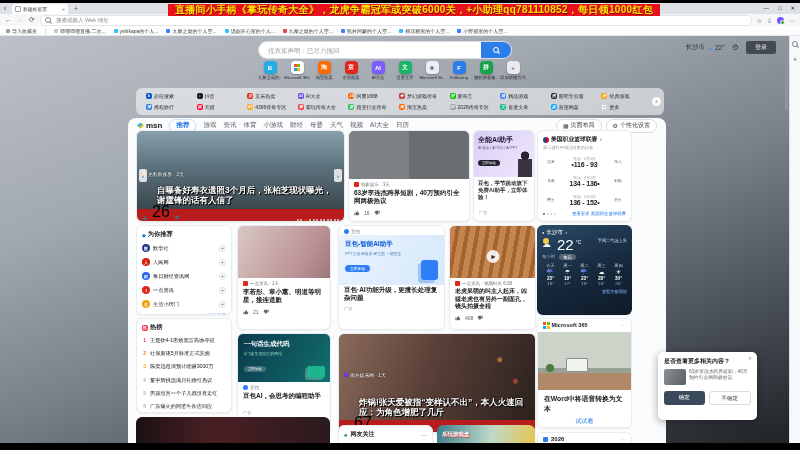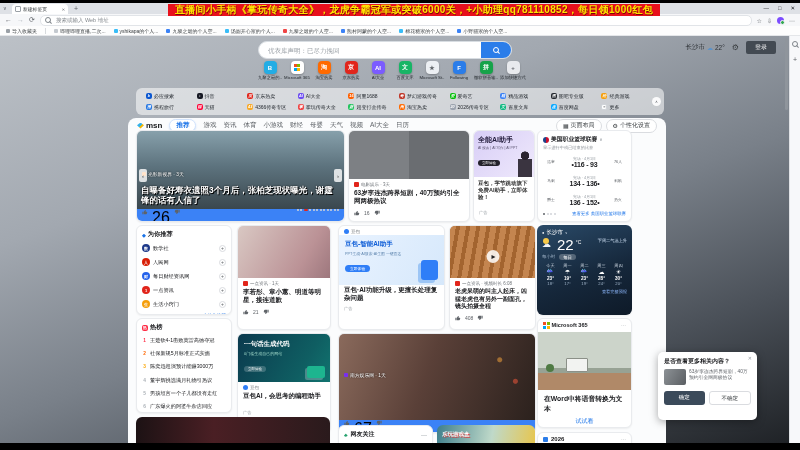--- a/index.html
+++ b/index.html
@@ -96,28 +96,28 @@
         box-sizing:border-box;box-shadow:0 1px 2px rgba(0,0,0,.06)}
   .src{display:flex;align-items:center;gap:2px;font-size:4.5px;color:#70757a;padding:3px 5px 1px}
   .src-ic{width:5px;height:5px;border-radius:1px;flex:none}
   .ctitle{font-size:6.5px;font-weight:bold;color:#202124;line-height:1.25;padding:1px 5px;overflow:hidden}
   .likes{display:flex;align-items:center;gap:4px;font-size:5px;color:#5f6368;padding:2px 5px}
   .thumb-svg{width:6px;height:6px;fill:#5f6368}
   .dots{display:flex;gap:1.5px;align-items:center}
   .dot{width:2px;height:2px;border-radius:1px;background:#d0d3d8}
   .dot.on{background:#e1251b;width:4px}
   .dot.on2{background:#5f6368}
-  .overlay-title{position:absolute;left:0;right:0;color:#fff;font-weight:bold;
+  .overlay-title{position:absolute;left:16px;right:0;color:#fff;font-weight:bold;
                  text-shadow:0 0 2px #000,1px 1px 0 #000;padding:0 4px;line-height:1.2}
   .src-badge{position:absolute;display:flex;align-items:center;gap:2px;font-size:4.8px;color:#fff;
              text-shadow:0 0 2px #000}
   .arrow{position:absolute;top:38px;width:8px;height:13px;background:rgba(255,255,255,.8);color:#333;
          font-size:6px;display:flex;align-items:center;justify-content:center;border-radius:2px;z-index:3}
-  .cfooter{position:absolute;bottom:0;left:0;right:0;height:12px;background:#3b82f6;display:flex;
-           align-items:flex-start;padding:0 5px;gap:4px;box-sizing:border-box}
+  .cfooter{position:absolute;bottom:0;left:0;right:0;height:12px;background:#b91c1c;display:flex;
+           align-items:flex-end;padding:0 5px;gap:4px;box-sizing:border-box}
   .play{position:absolute;left:50%;top:24px;transform:translateX(-50%);width:13px;height:13px;
         border-radius:50%;background:rgba(255,255,255,.85);display:flex;align-items:center;justify-content:center}
   .play::after{content:'';border-left:4px solid #202124;border-top:2.5px solid transparent;
                border-bottom:2.5px solid transparent;margin-left:1px}
   .ad-tag{font-size:4.2px;color:#9aa0a6;padding:1px 5px}
   
   .nba{padding:4px 5px}
   .nba-h{display:flex;align-items:center;gap:2px;font-size:5.8px;font-weight:bold;color:#202124}
   .nba-ic{width:6px;height:6px;border-radius:50%;background:linear-gradient(90deg,#1d428a 50%,#c8102e 50%);flex:none}
   .nba-sub{font-size:4.2px;color:#8b9096;margin:1px 0 2px}
@@ -738,20 +738,21 @@
       <div class="ctitle" style="height:16px">豆包AI，会思考的编程助手</div>
       <div class="ad-tag">广告</div>
     </div>
 
     <div class="card" style="left:210px;top:215px;width:198px;height:100px">
       <div style="position:absolute;inset:0 0 12px 0;background:radial-gradient(circle at 82% 30%,rgba(255,170,60,.5) 0 2px,transparent 3px),radial-gradient(circle at 90% 55%,rgba(255,90,60,.5) 0 2px,transparent 3px),linear-gradient(110deg,#8a6a5c 0%,#5a4038 45%,#2b211d 100%)"></div>
       <div class="src-badge" style="left:5px;top:38px">
         <span style="width:4px;height:4px;background:#7a2ef0;border-radius:1px"></span>
         <span>南方娱乐网 · 1天</span>
       </div>
+      <div class="overlay-title" style="bottom:15px;font-size:8.5px">炸锅!张天爱被指“变样认不出”，本人火速回应：为角色增肥了几斤</div>
       <div class="cfooter">
         <svg class="thumb-svg" viewBox="0 0 16 16">
             <path d="M1 7h3v7H1zM5 14h6c1 0 1.6-.5 1.8-1.2l1.2-4C14.3 7.7 13.6 7 12.7 7H9.5l.6-2.6C10.3 3.4 9.6 2.6 8.8 2.6L8.2 2.6 5 7z"></path>
           </svg>
         <span>67</span>
         <svg class="thumb-svg" style="transform:rotate(180deg)" viewBox="0 0 16 16">
             <path d="M1 7h3v7H1zM5 14h6c1 0 1.6-.5 1.8-1.2l1.2-4C14.3 7.7 13.6 7 12.7 7H9.5l.6-2.6C10.3 3.4 9.6 2.6 8.8 2.6L8.2 2.6 5 7z"></path>
           </svg>
       </div>
     </div>

